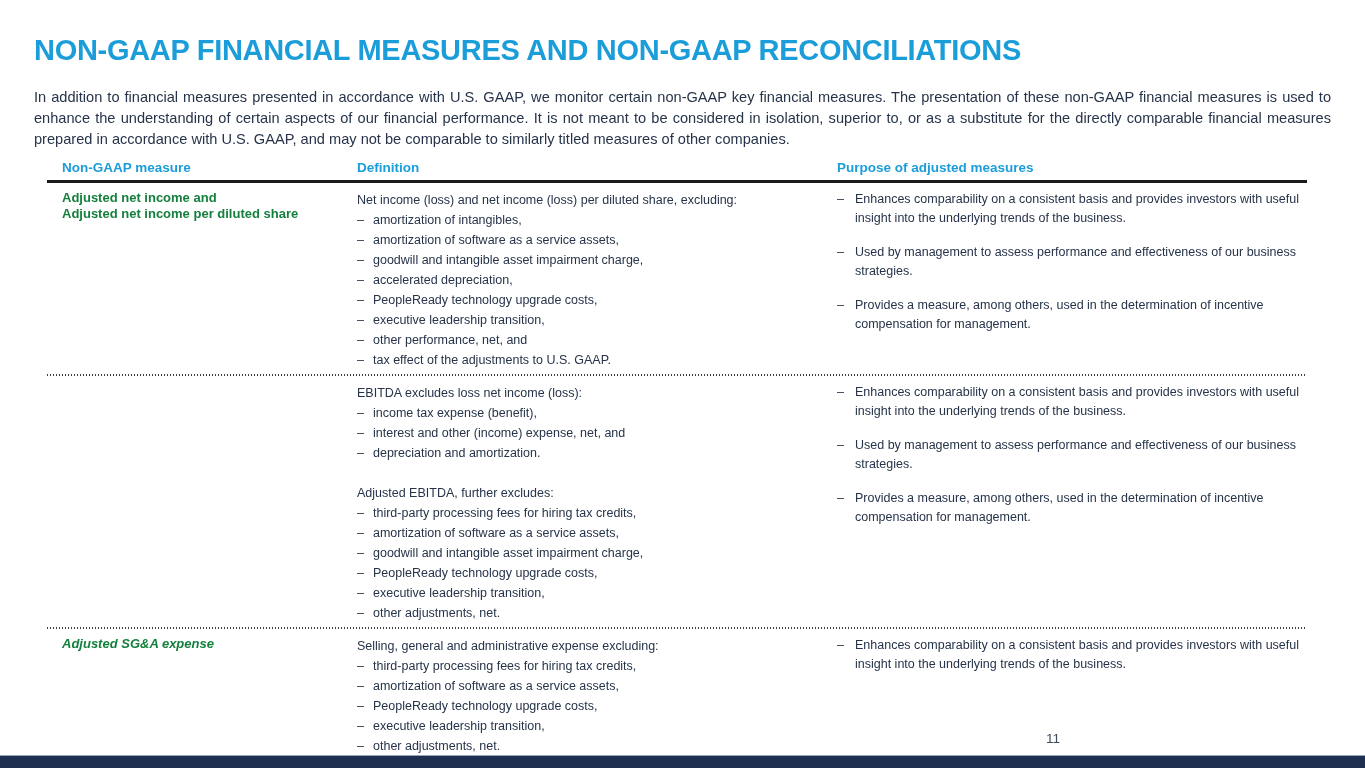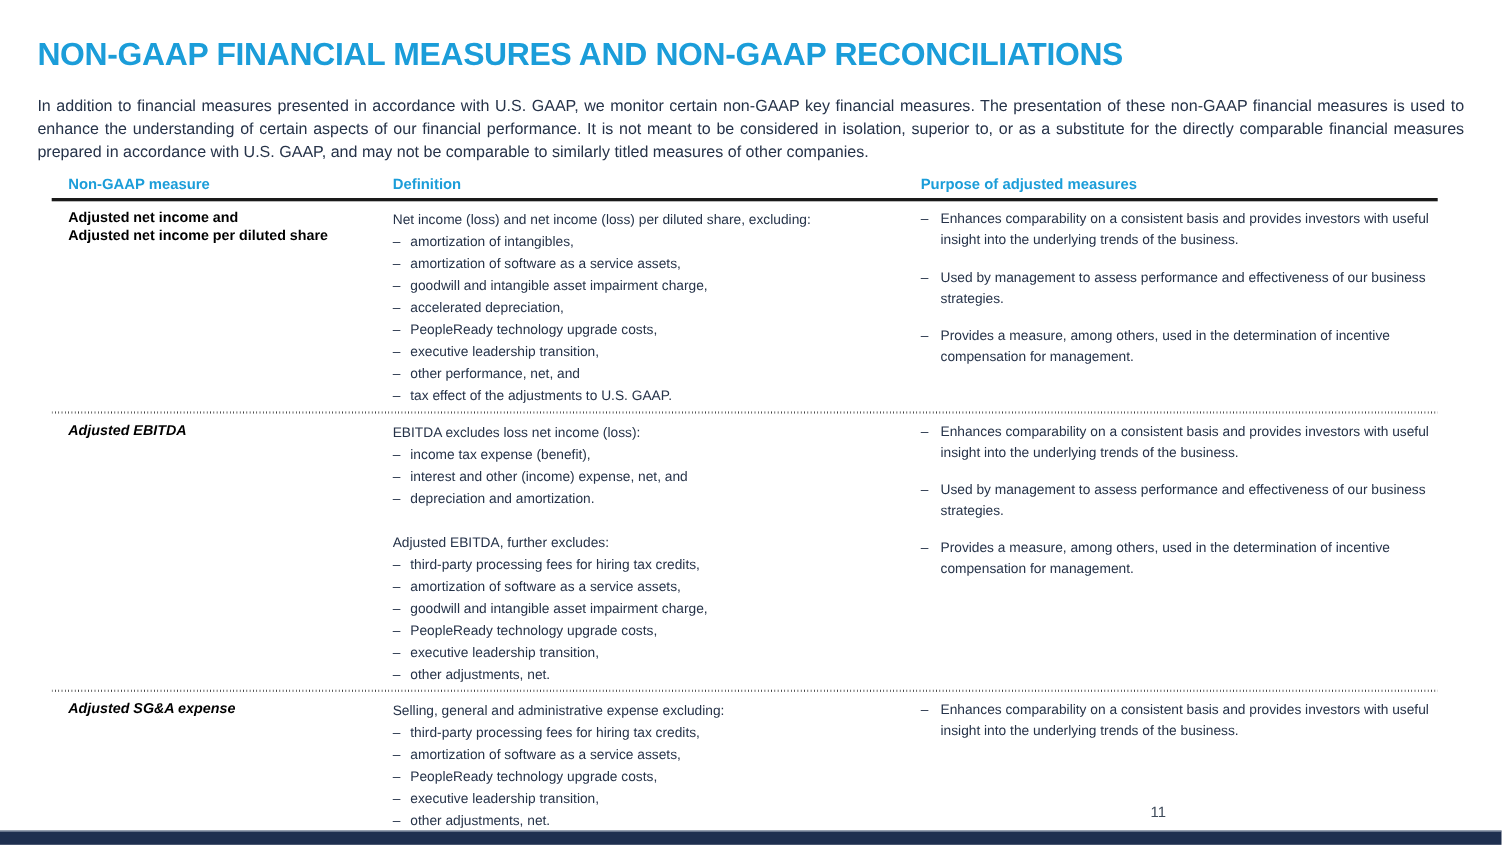--- a/index.html
+++ b/index.html
@@ -28,21 +28,21 @@
   .thead {
     display:grid; grid-template-columns:310px 480px 1fr;
     padding-bottom:5px; border-bottom:3px solid #1a1a1a;
   }
   .th { color:#1B9DD9; font-weight:700; font-size:13.5px; }
   .th-measure { padding-left:15px; }
 
   .trow { display:grid; grid-template-columns:310px 480px 1fr; padding:7px 0 4px; }
 
   .c-measure { padding-left:15px; padding-right:20px; }
-  .measure-line { color:#000000; font-weight:700; font-size:13px; line-height:16px; }
+  .measure-line { color:#15803d; font-weight:700; font-size:13px; line-height:16px; }
   .measure-line.italic { font-style:italic; }
 
   .c-def { padding-right:28px; font-size:12.5px; line-height:20px; }
   .def-block + .def-block { margin-top:20px; }
 
   .dash-item { display:flex; }
   .dash { flex:0 0 16px; }
 
   .c-purpose { font-size:12.5px; }
   .c-purpose .dash-item { line-height:19px; margin-bottom:15px; }
@@ -134,21 +134,20 @@
             </div>
             <div class="dash-item">
               <span class="dash">–</span>
               <span class="dash-text">Provides a measure, among others, used in the determination of incentive compensation for management.</span>
             </div>
           </div>
   </div>
 <div class="dotted-sep"></div>
   <div class="trow">
     <div class="cell c-measure">
-            <div class="measure-line italic">Adjusted EBITDA</div>
           </div>
     <div class="cell c-def">
             <div class="def-block">
               <div class="def-lead">EBITDA excludes loss net income (loss):</div>
               <div class="dash-item">
                 <span class="dash">–</span>
                 <span class="dash-text">income tax expense (benefit),</span>
               </div>
               <div class="dash-item">
                 <span class="dash">–</span>

